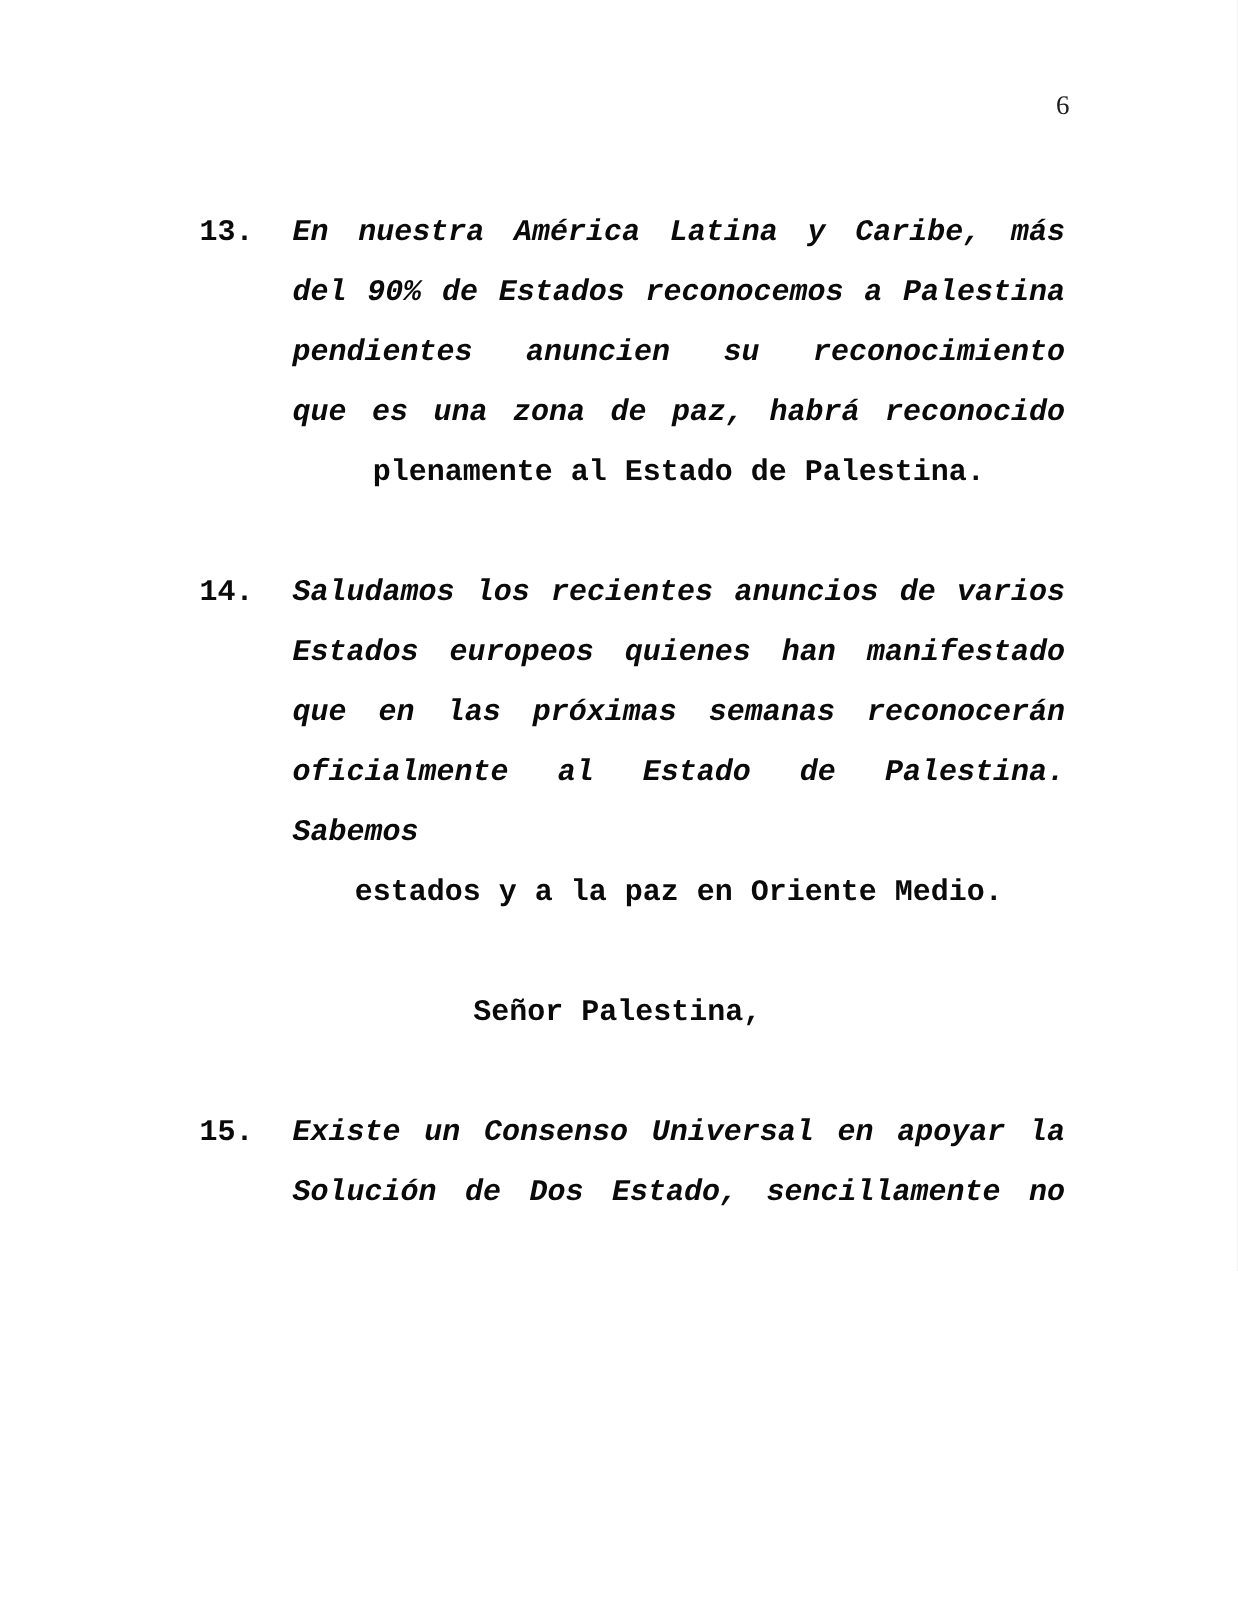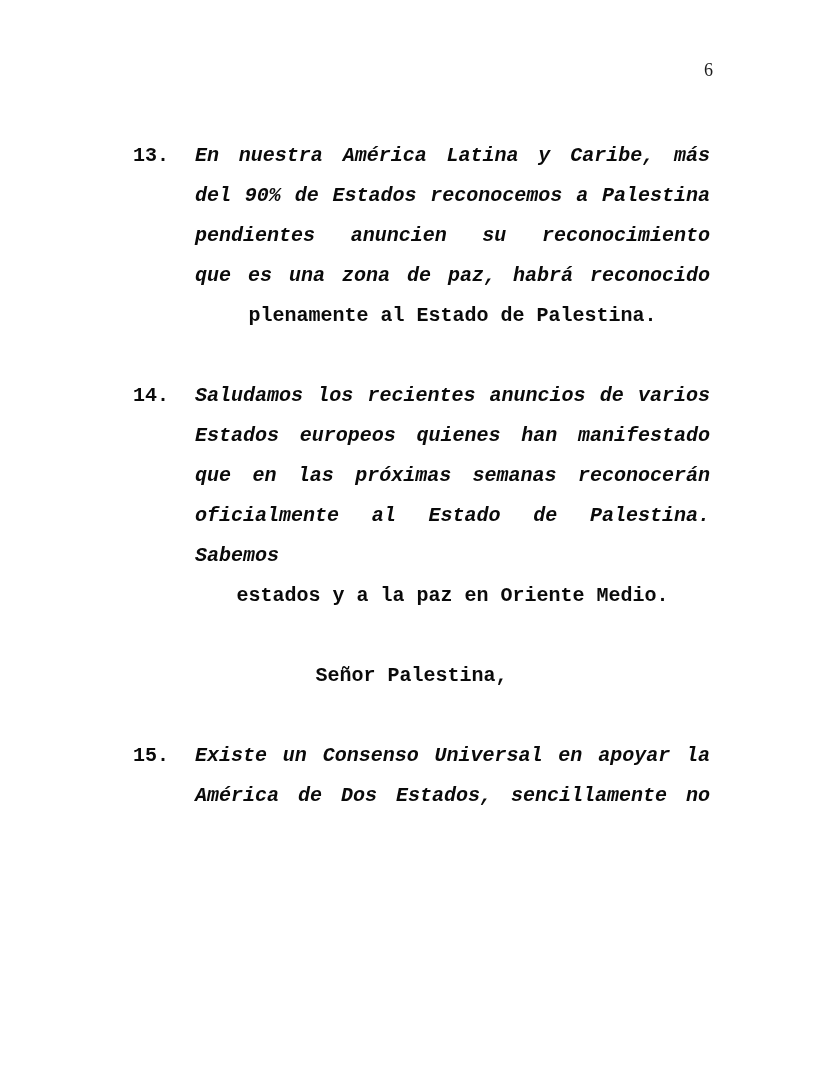--- a/index.html
+++ b/index.html
@@ -88,17 +88,17 @@
       </div>
       <div class="para">
         <div class="lines">
           <div class="line">Señor Palestina,</div>
         </div>
       </div>
       <div class="para">
         <span class="marker">15.</span>
         <div class="lines">
           <div class="line justify">Existe un Consenso Universal en apoyar la</div>
-          <div class="line justify">América de Dos Estados, sencillamente no</div>
+          <div class="line justify">Solución de Dos Estado, sencillamente no</div>
         </div>
       </div>
     </div>
 </div>
 
 </body></html>

